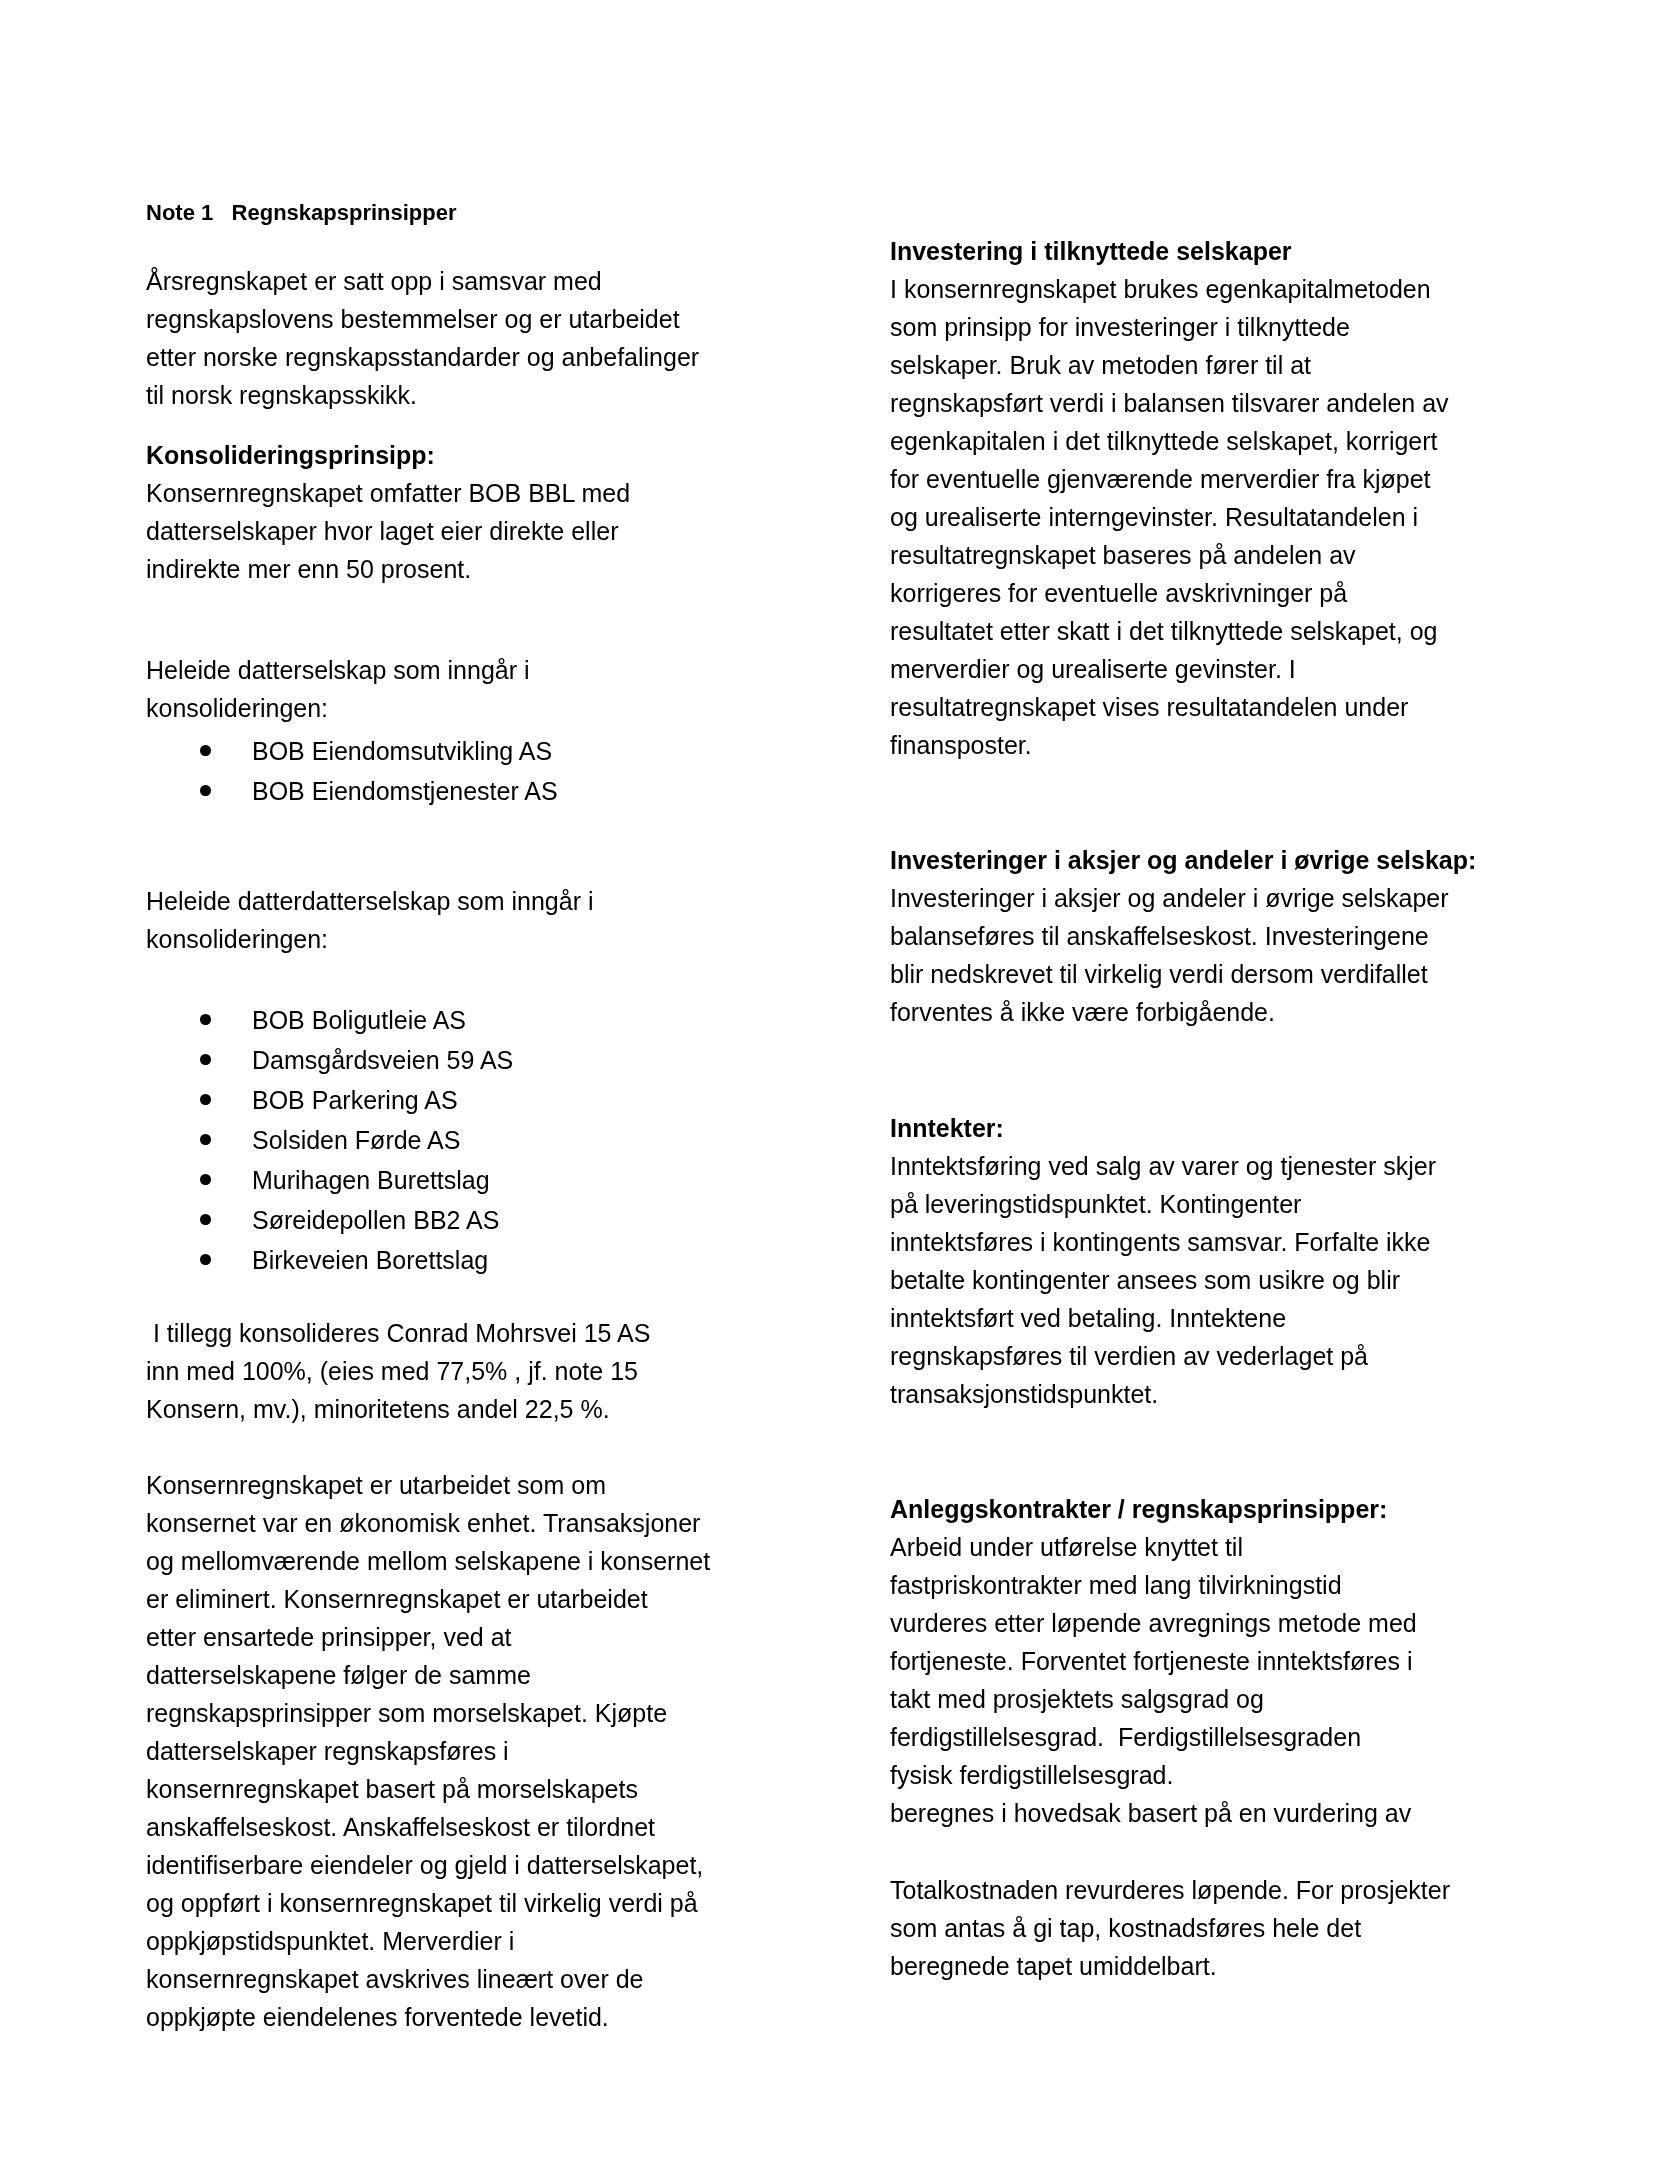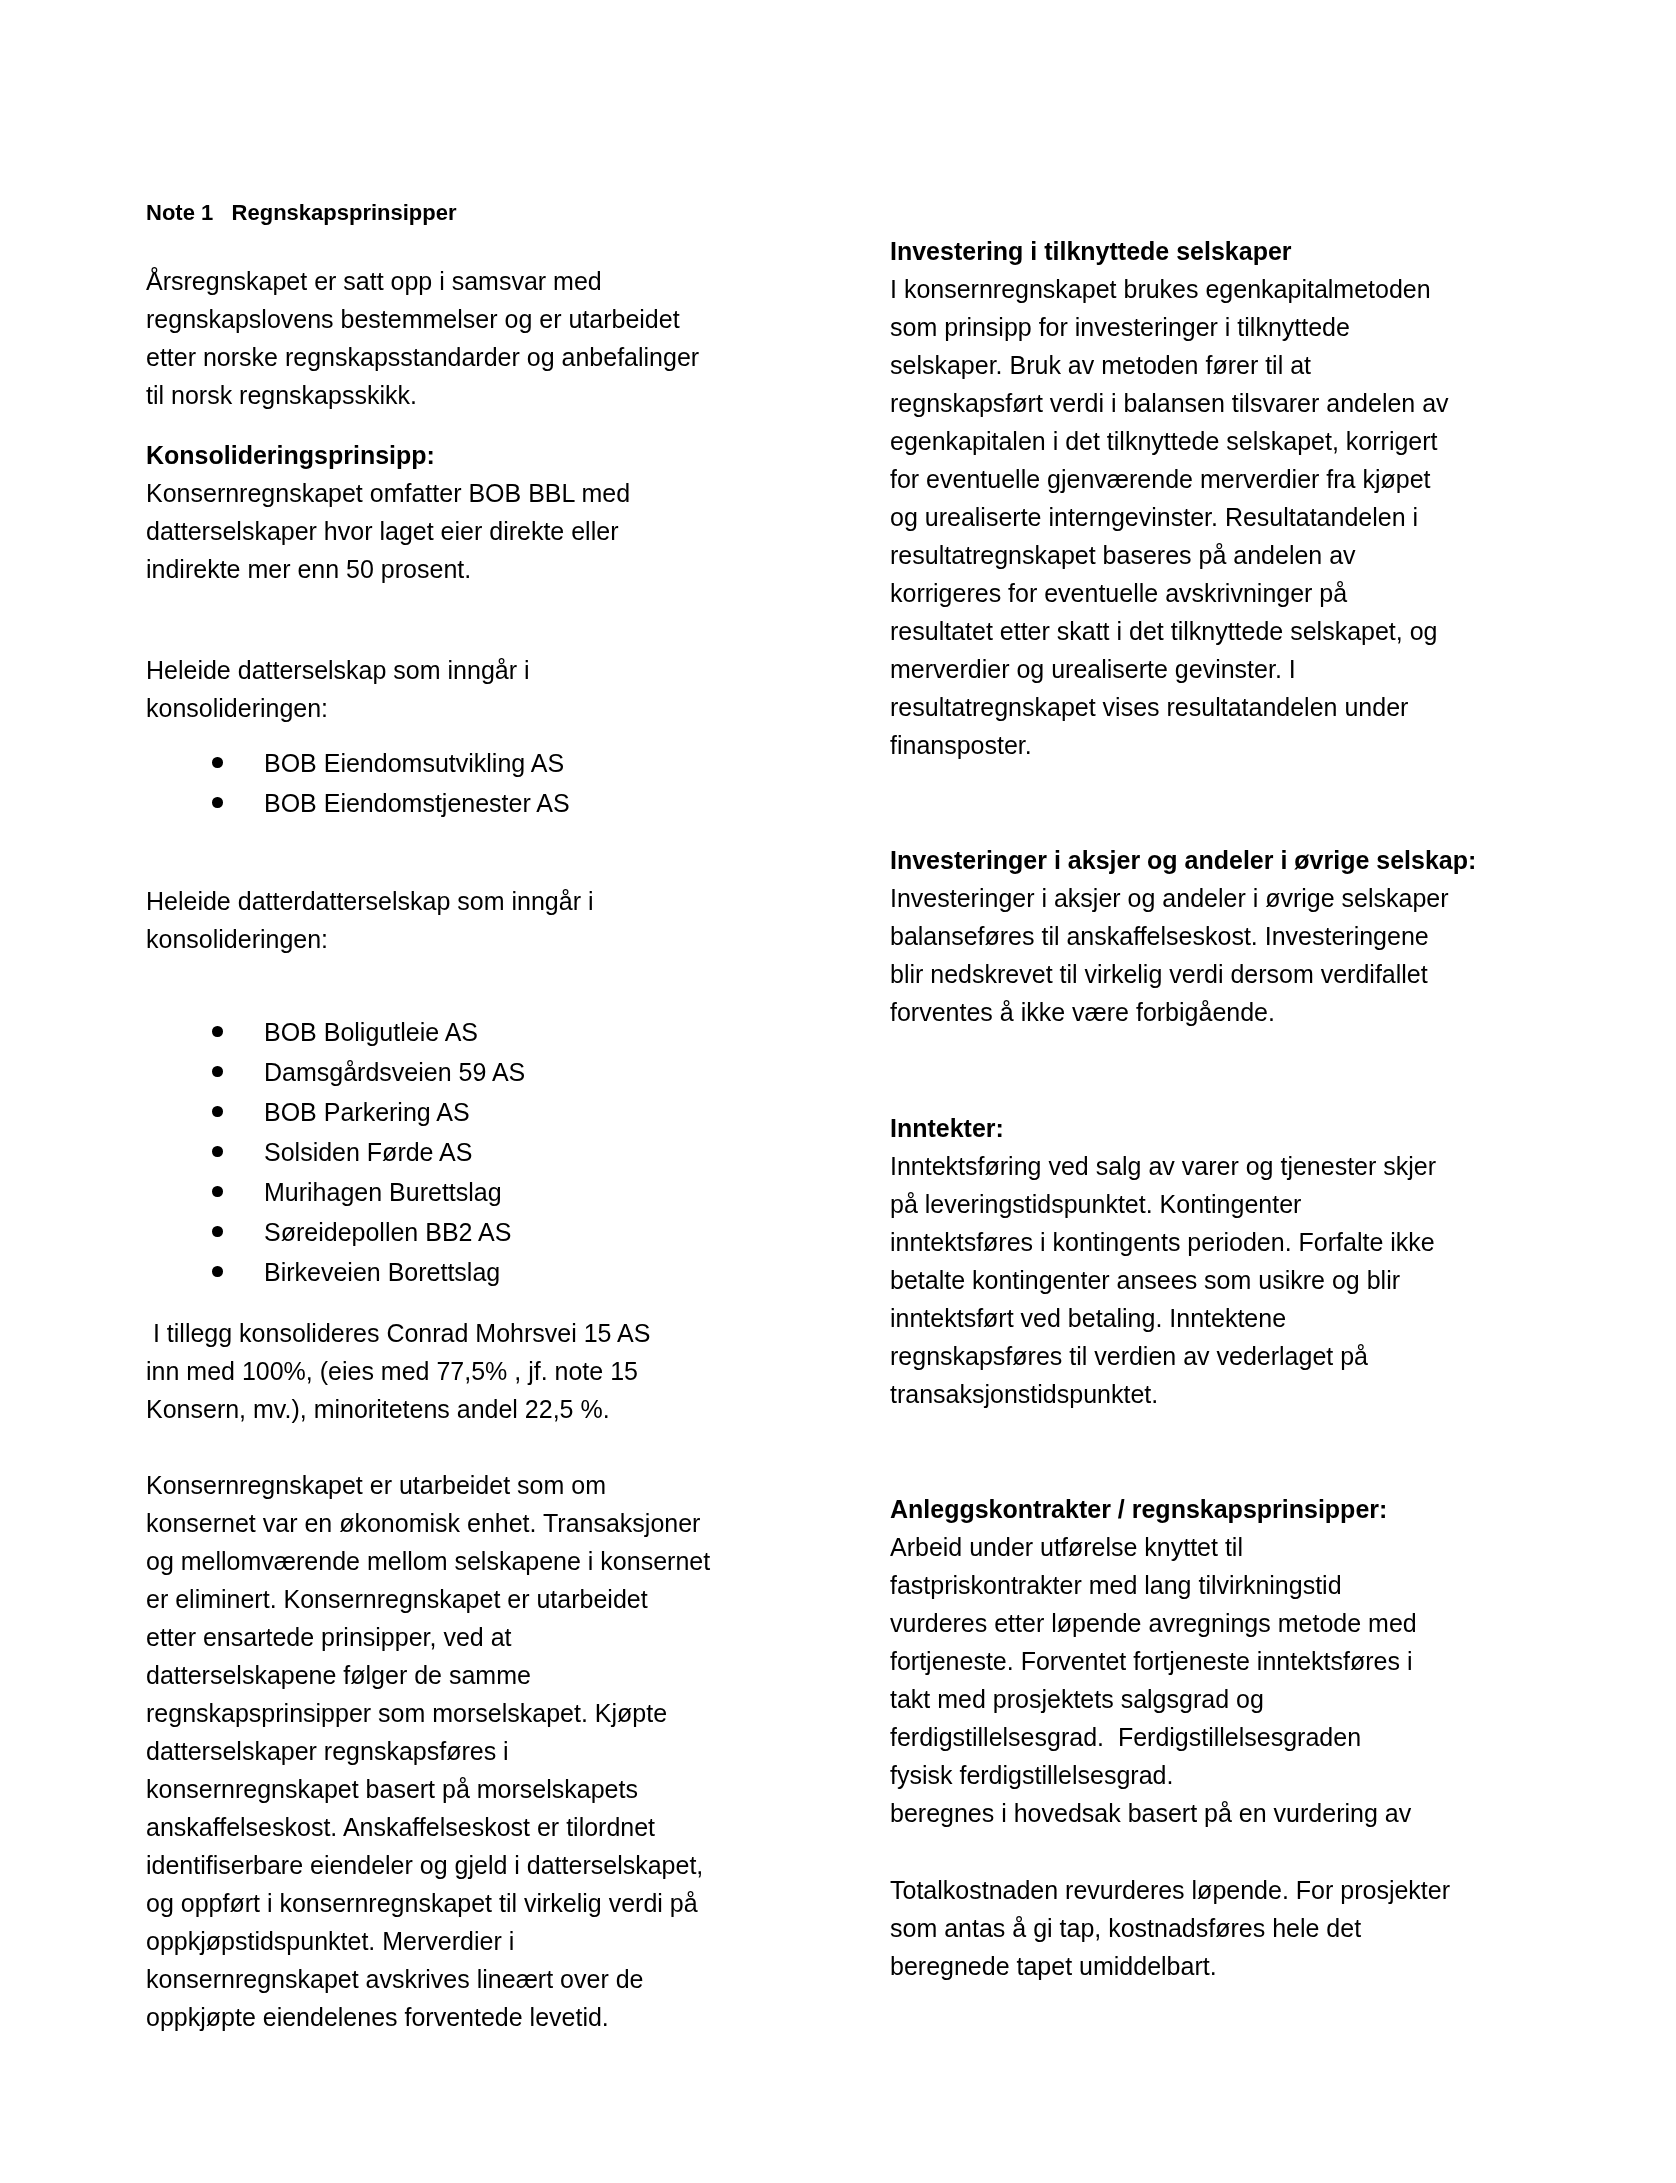--- a/index.html
+++ b/index.html
@@ -5,21 +5,21 @@
   html, body { margin: 0; padding: 0; background: #ffffff; }
   body { width: 1677px; height: 2371px; position: relative; overflow: hidden;
          font-family: "Liberation Sans", sans-serif; color: #000; }
   .col { position: absolute; }
   .col-left { left: 146px; top: 0; width: 681px; }
   .col-right { left: 890px; top: 0; width: 690px; }
   .block { position: absolute; left: 0; width: 100%; }
   .line { display: block; font-size: 25px; line-height: 38px; white-space: pre; }
   .bold { font-weight: bold; }
   .title { font-size: 22px; font-weight: bold; white-space: pre; line-height: 38px; }
-  .bullets { list-style: none; margin: 16px; padding: 0; }
+  .bullets { list-style: none; margin: 4px; padding: 0; }
   .bullet-item { position: relative; height: 40px; font-size: 25px; line-height: 40px; white-space: pre; }
   .bullet-dot { position: absolute; left: 50px; top: 14.4px; width: 10.5px; height: 10.5px; border-radius: 50%; background: #000; }
   .bullet-text { position: absolute; left: 102px; top: 0; }
 </style>
 </head>
 <body>
 
 <div class="col col-left">
   <div class="block title" style="top:194px">Note 1   Regnskapsprinsipper</div>
 
@@ -109,21 +109,21 @@
     <span class="line">Investeringer i aksjer og andeler i øvrige selskaper</span>
     <span class="line">balanseføres til anskaffelseskost. Investeringene</span>
     <span class="line">blir nedskrevet til virkelig verdi dersom verdifallet</span>
     <span class="line">forventes å ikke være forbigående.</span>
   </div>
 
   <div class="block" style="top:1109px">
     <span class="line bold">Inntekter:</span>
     <span class="line">Inntektsføring ved salg av varer og tjenester skjer</span>
     <span class="line">på leveringstidspunktet. Kontingenter</span>
-    <span class="line">inntektsføres i kontingents perioden. Forfalte ikke</span>
+    <span class="line">inntektsføres i kontingents samsvar. Forfalte ikke</span>
     <span class="line">betalte kontingenter ansees som usikre og blir</span>
     <span class="line">inntektsført ved betaling. Inntektene</span>
     <span class="line">regnskapsføres til verdien av vederlaget på</span>
     <span class="line">transaksjonstidspunktet.</span>
   </div>
 
   <div class="block" style="top:1490px">
     <span class="line bold">Anleggskontrakter / regnskapsprinsipper:</span>
     <span class="line">Arbeid under utførelse knyttet til</span>
     <span class="line">fastpriskontrakter med lang tilvirkningstid</span>

